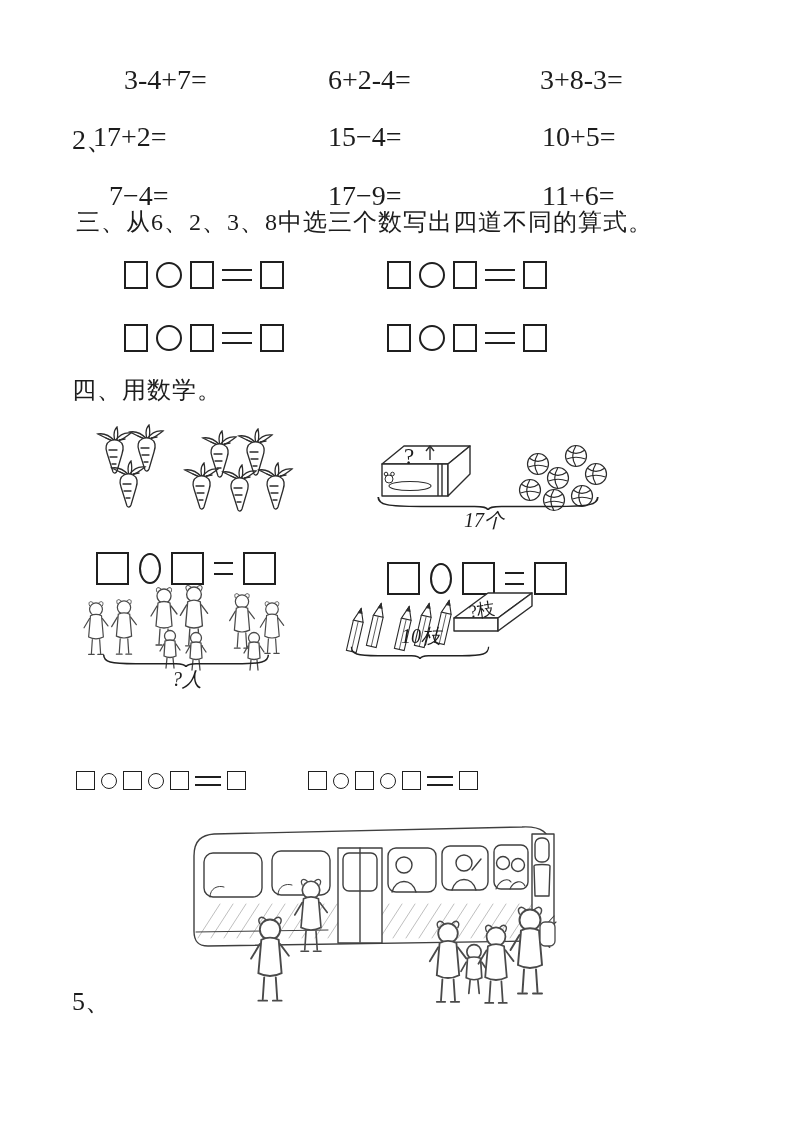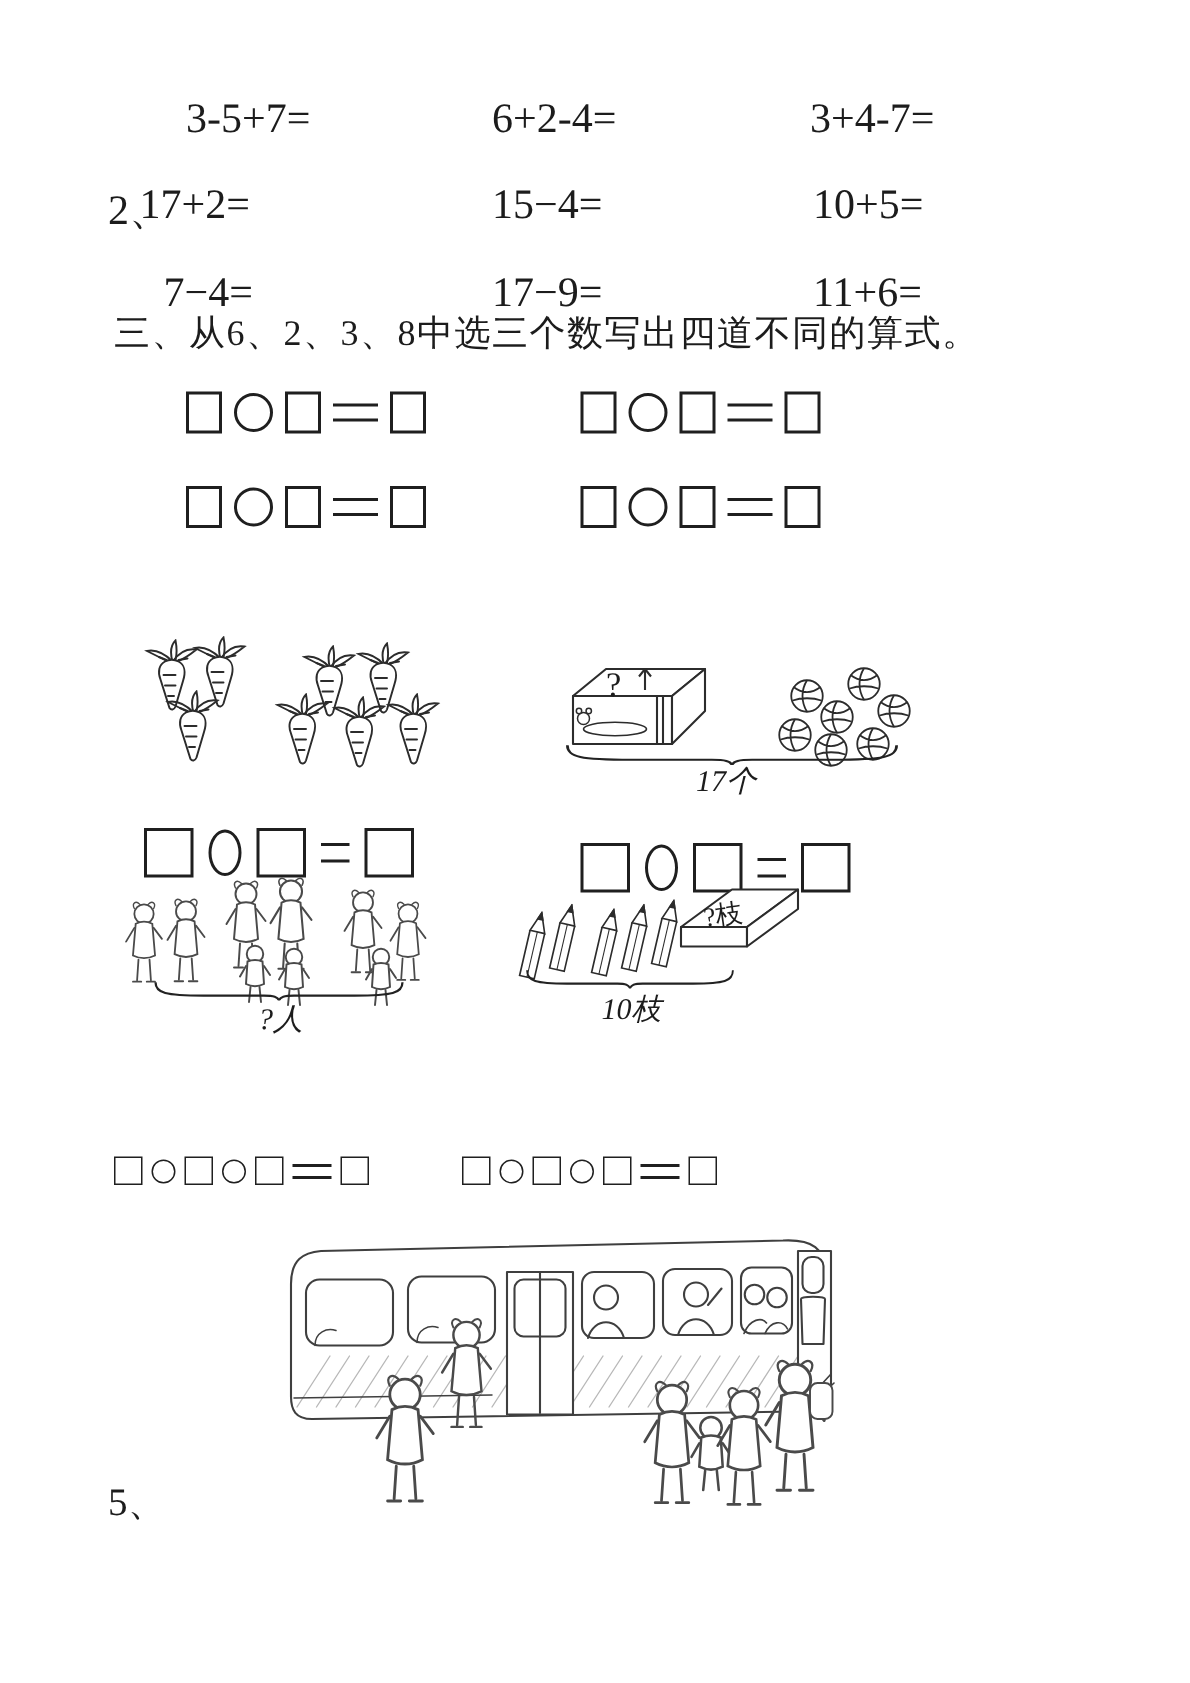--- a/index.html
+++ b/index.html
@@ -53,23 +53,23 @@
   #pencils-2 svg:nth-of-type(3){left:40px;top:0;}
 
   .brace{position:absolute;}
   .rot{transform:rotate(-8deg);}
 </style>
 </head>
 <body>
 
 <div id="page">
 
-  <span class="t arith abs" style="left:124px;top:64px">3-5+7=</span>
+  <span class="t arith abs" style="left:124px;top:64px">3-4+7=</span>
   <span class="t arith abs" style="left:328px;top:64px">6+2-4=</span>
-  <span class="t arith abs" style="left:540px;top:64px">3+4-7=</span>
+  <span class="t arith abs" style="left:540px;top:64px">3+8-3=</span>
 
   <span class="t arith abs" style="left:72px;top:121px">2、</span>
   <span class="t arith abs" style="left:93px;top:121px">17+2=</span>
   <span class="t arith abs" style="left:328px;top:121px">15−4=</span>
   <span class="t arith abs" style="left:542px;top:121px">10+5=</span>
 
   <span class="t arith abs" style="left:109px;top:180px">7−4=</span>
   <span class="t arith abs" style="left:328px;top:180px">17−9=</span>
   <span class="t arith abs" style="left:542px;top:180px">11+6=</span>
 
@@ -97,20 +97,21 @@
       <span class="shp sq"></span>
     </div>
   <div class="shapes small" style="left:387px;top:324px">
       <span class="shp sq"></span>
       <span class="shp ci"></span>
       <span class="shp sq"></span>
       <span class="shp eq"></span>
       <span class="shp sq"></span>
     </div>
 
+  <span class="t title abs" style="left:72px;top:374px">四、用数学。</span>
 
   <div id="carrots-1" class="scatter" style="left:94px;top:424px;width:82px;height:88px">
     <svg class="carrot" width="38" height="48" viewBox="0 0 38 48">
       <g fill="none" stroke="#2c2c2c" stroke-width="1.3" stroke-linecap="round">
         <path d="M19,15 C13,9 7,7 2,8 C8,11 12,13 16,15"></path>
         <path d="M19,15 C17,8 18,4 21,1 C22,6 22,10 21,14"></path>
         <path d="M19,15 C24,8 29,6 35,7 C30,11 25,14 22,15"></path>
         <path d="M15,14 l-5,-2 M23,14 l6,-1"></path>
         <path fill="#ffffff" d="M14,15 C10,17 9,22 11,27 L17,46 C18,47.5 20,47.5 21,45 L26,28 C28,22 27,17 23,15 C20,13.5 17,13.5 14,15 Z"></path>
         <path d="M13,24 h8 M14,31 h7 M16,38 h4"></path>
@@ -373,21 +374,21 @@
     <g fill="#ffffff" stroke="#2c2c2c" stroke-width="1.4" stroke-linejoin="round">
       <polygon points="2,30 36,5 80,5 46,30"></polygon>
       <rect x="2" y="30" width="44" height="13"></rect>
       <polygon points="46,30 80,5 80,18 46,43"></polygon>
     </g>
   </svg>
   <span class="t abs rot" style="left:469px;top:598px;font-size:18px">?枝</span>
   <svg class="brace" style="left:350px;top:646px" width="140" height="13" viewBox="0 0 200 16" preserveAspectRatio="none">
     <path d="M2,1 C2,10 10,12 40,12 L88,12 C96,12 99,13 100,16 C101,13 104,12 112,12 L160,12 C190,12 198,10 198,1" fill="none" stroke="#222" stroke-width="1.8"></path>
   </svg>
-  <span class="t lbl abs" style="left:401px;top:659px">10枝</span>
+  <span class="t lbl abs" style="left:401px;top:623px">10枝</span>
 
   <div class="shapes tiny" style="left:76px;top:771px">
       <span class="shp sq"></span>
       <span class="shp ci"></span>
       <span class="shp sq"></span>
       <span class="shp ci"></span>
       <span class="shp sq"></span>
       <span class="shp eq"></span>
       <span class="shp sq"></span>
     </div>

